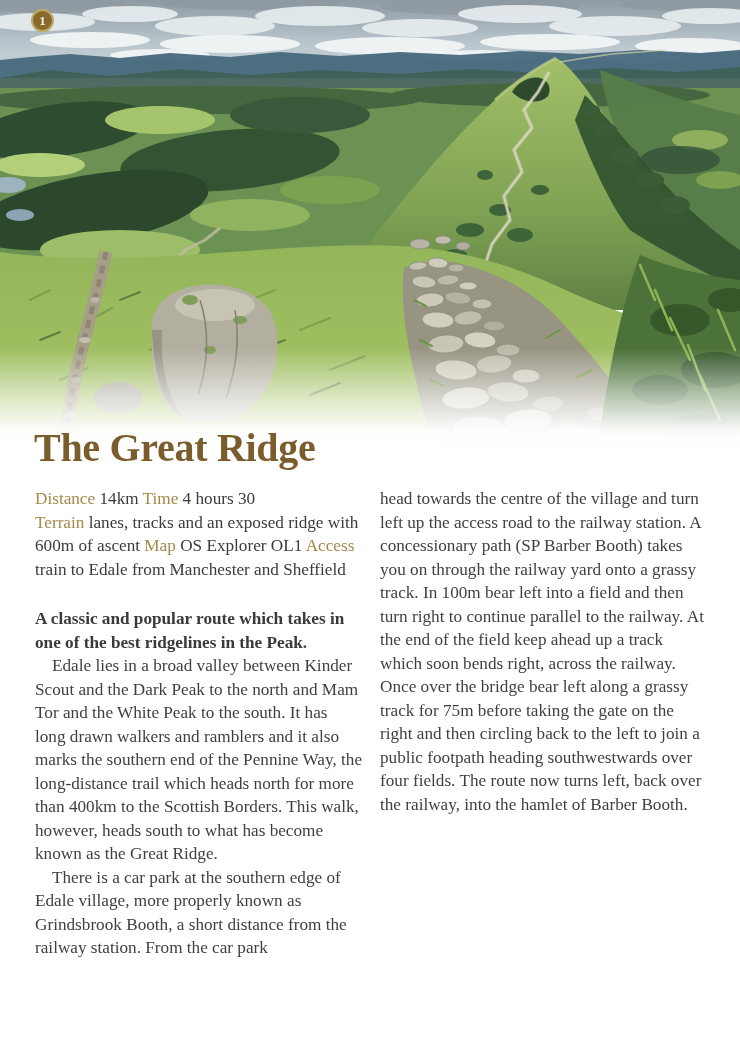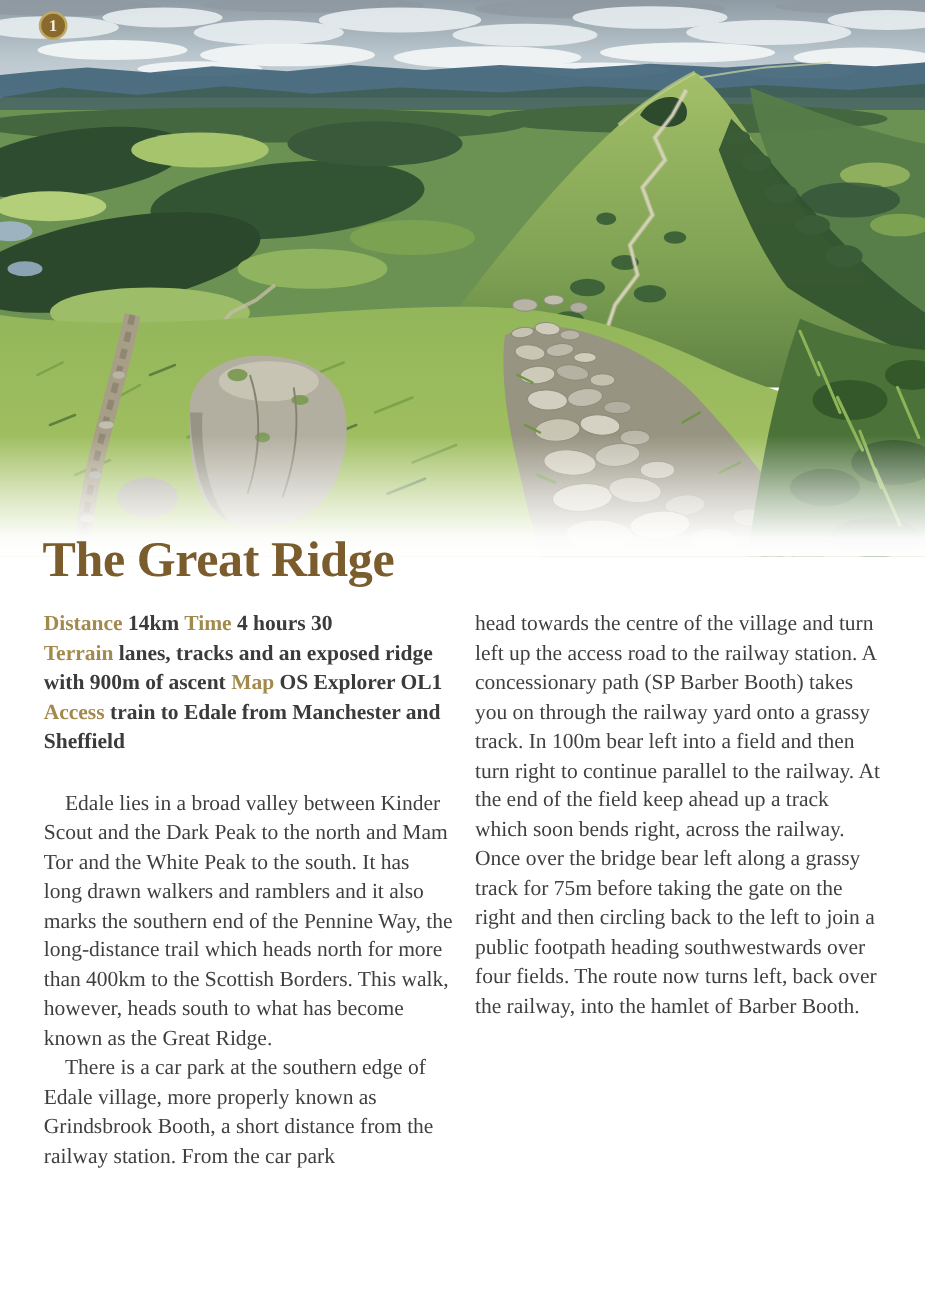--- a/index.html
+++ b/index.html
@@ -20,21 +20,21 @@
 
   
   .route-title{position:absolute;top:424px;left:34px;margin:0;
     font-size:40px;font-weight:bold;color:#7b5c2d;letter-spacing:-.3px;}
 
   
   .columns{position:absolute;top:487px;left:35px;width:672px;display:flex;gap:18px;
     font-size:17.2px;line-height:23.5px;}
   .col{flex:0 0 327px;width:327px;}
   .col p{margin:0;}
-  .info{font-weight:bold;color:#3b3b3b;margin-bottom:26px !important;}
+  .info{font-weight:normal;color:#3b3b3b;margin-bottom:26px !important;}
   .info .lbl{color:#a28a4c;}
   .intro{font-weight:bold;color:#3a3a3a;}
   .indent{text-indent:17px;}
 
   
   .page-number{position:absolute;top:1044px;left:35px;font-size:17px;
     font-weight:bold;color:#2d2d2d;}
 </style>
 </head>
 <body>
@@ -263,21 +263,22 @@
 <div class="chapter-header">
   <div class="chapter-badge">
     <span>1</span>
   </div>
 </div>
 
 <h1 class="route-title">The Great Ridge</h1>
 
 <div class="columns">
   <div class="col">
-    <p class="info"><span class="lbl">Distance</span> <span>14km</span> <span class="lbl">Time</span> <span>4 hours 30</span><br><span class="lbl">Terrain</span> <span>lanes, tracks and an exposed ridge with 900m of ascent</span> <span class="lbl">Map</span> <span>OS Explorer OL1</span> <span class="lbl">Access</span> <span>train to Edale from Manchester and Sheffield</span></p>
+    <p class="info"><span class="lbl">Distance</span> <span>14km</span> <span class="lbl">Time</span> <span>4 hours 30</span><br><span class="lbl">Terrain</span> <span>lanes, tracks and an exposed ridge with 600m of ascent</span> <span class="lbl">Map</span> <span>OS Explorer OL1</span> <span class="lbl">Access</span> <span>train to Edale from Manchester and Sheffield</span></p>
+    <p class="intro">A classic and popular route which takes in one of the best ridgelines in the Peak.</p>
     <p class="indent">Edale lies in a broad valley between Kinder Scout and the Dark Peak to the north and Mam Tor and the White Peak to the south. It has long drawn walkers and ramblers and it also marks the southern end of the Pennine Way, the long-distance trail which heads north for more than 400km to the Scottish Borders. This walk, however, heads south to what has become known as the Great Ridge.</p>
     <p class="indent">There is a car park at the southern edge of Edale village, more properly known as Grindsbrook Booth, a short distance from the railway station. From the car park</p>
   </div>
   <div class="col">
     <p>head towards the centre of the village and turn left up the access road to the railway station. A concessionary path (SP Barber Booth) takes you on through the railway yard onto a grassy track. In 100m bear left into a field and then turn right to continue parallel to the railway. At the end of the field keep ahead up a track which soon bends right, across the railway. Once over the bridge bear left along a grassy track for 75m before taking the gate on the right and then circling back to the left to join a public footpath heading southwestwards over four fields. The route now turns left, back over the railway, into the hamlet of Barber Booth.</p>
   </div>
 </div>
 
 <div class="page-number">24</div>
 

